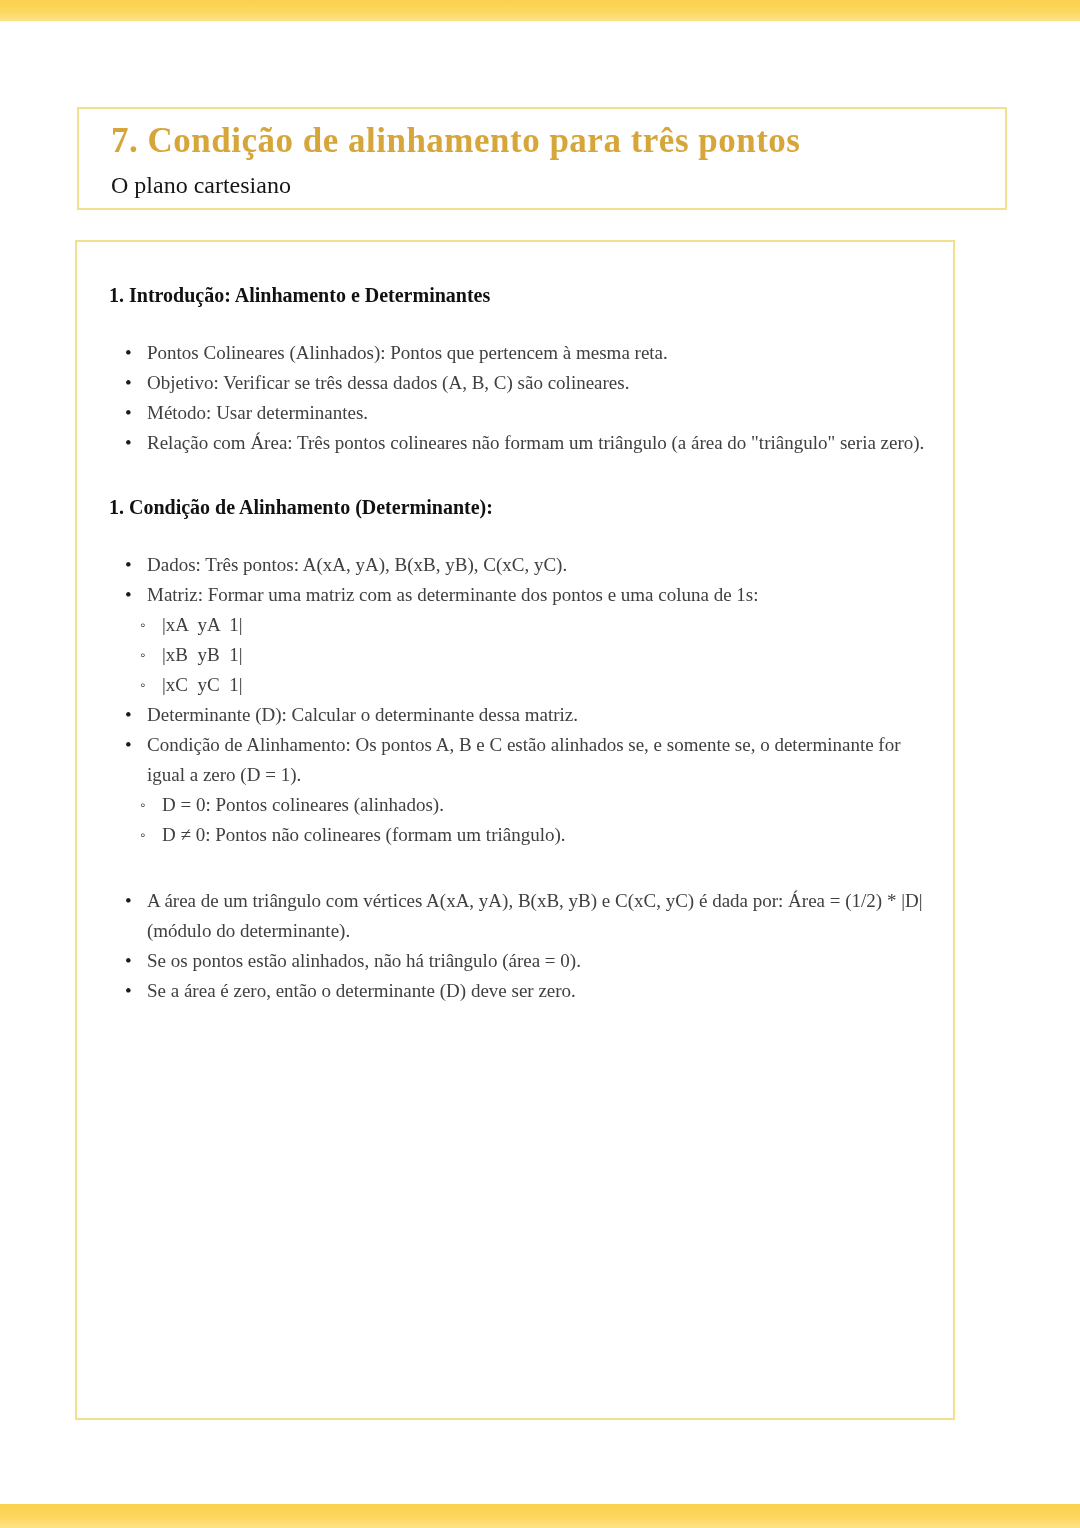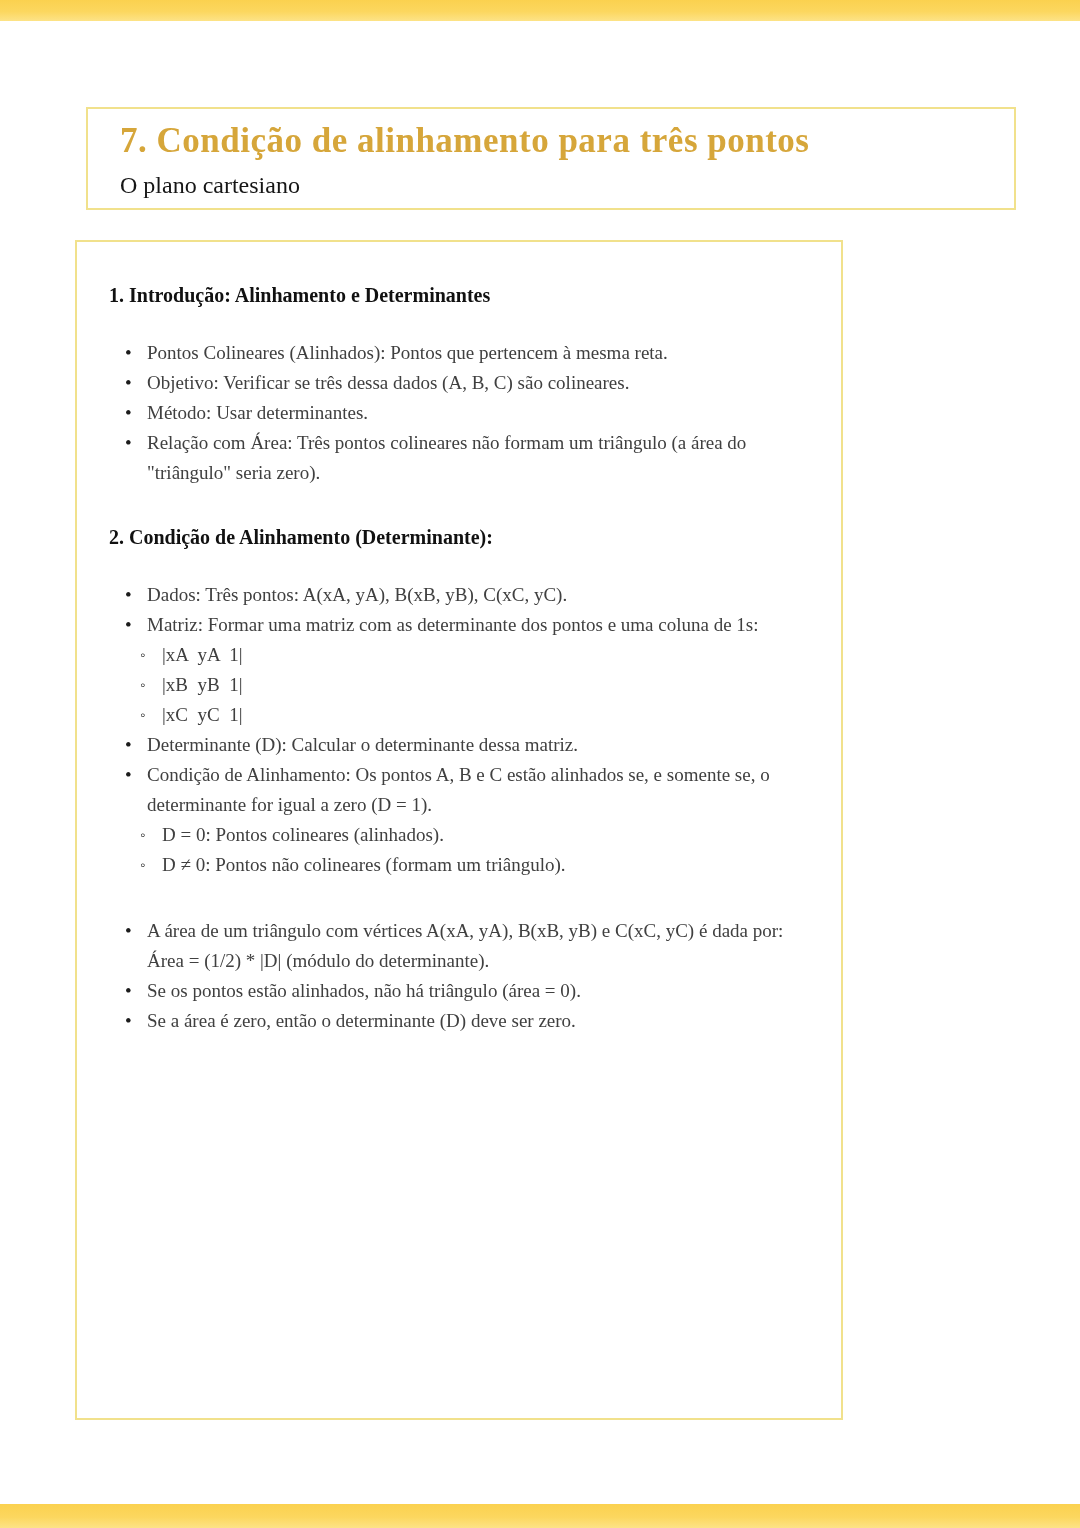--- a/index.html
+++ b/index.html
@@ -17,21 +17,21 @@
     position: absolute;
     left: 0;
     width: 1080px;
     background: linear-gradient(180deg, #fbd14f 0%, #fcd75f 55%, #fde387 100%);
   }
   .accent-bar.top { top: 0; height: 21px; }
   .accent-bar.bottom { bottom: 0; height: 24px; }
 
   .header-box {
     position: absolute;
-    left: 86px;
+    left: 77px;
     top: 107px;
     width: 930px;
     height: 103px;
     border: 2px solid #f1e18c;
     background: #ffffff;
     padding: 12px 24px 0 32px;
   }
   .page-title {
     font-size: 35px;
     font-weight: bold;
@@ -43,21 +43,21 @@
     font-size: 24px;
     color: #161616;
     line-height: 1.15;
     margin-top: 12px;
   }
 
   .content-box {
     position: absolute;
     left: 75px;
     top: 240px;
-    width: 768px;
+    width: 880px;
     height: 1180px;
     border: 2px solid #f1e18c;
     background: #ffffff;
     padding: 40px 28px 0 32px;
   }
   .section-heading {
     font-size: 20px;
     font-weight: bold;
     color: #111111;
     line-height: 26px;
@@ -127,21 +127,21 @@
           </li>
           <li class="bullet-item">
             <div class="li-row">
               <span class="marker">•</span>
               <span class="li-text">Relação com Área: Três pontos colineares não formam um triângulo (a área do "triângulo" seria zero).</span>
             </div>
           </li>
         </ul>
       </div>
       <div class="section">
-        <div class="section-heading">2. Condição de Alinhamento (Determinante):</div>
+        <div class="section-heading">1. Condição de Alinhamento (Determinante):</div>
         <ul class="bullet-list">
           <li class="bullet-item">
             <div class="li-row">
               <span class="marker">•</span>
               <span class="li-text">Dados: Três pontos: A(xA, yA), B(xB, yB), C(xC, yC).</span>
             </div>
           </li>
           <li class="bullet-item">
             <div class="li-row">
               <span class="marker">•</span>

